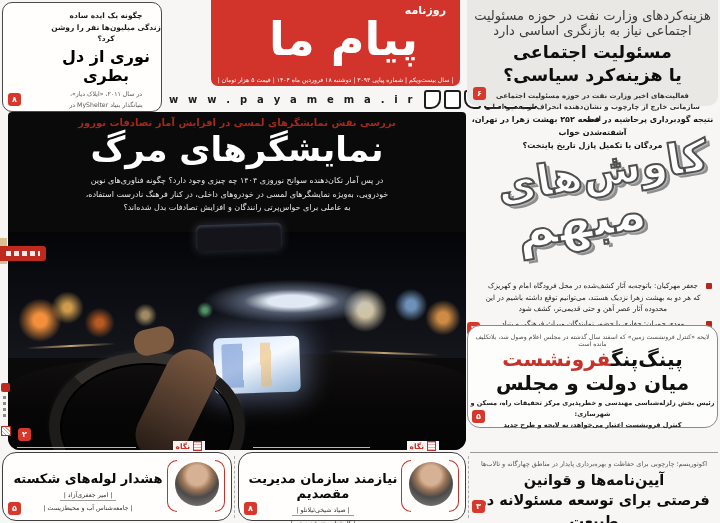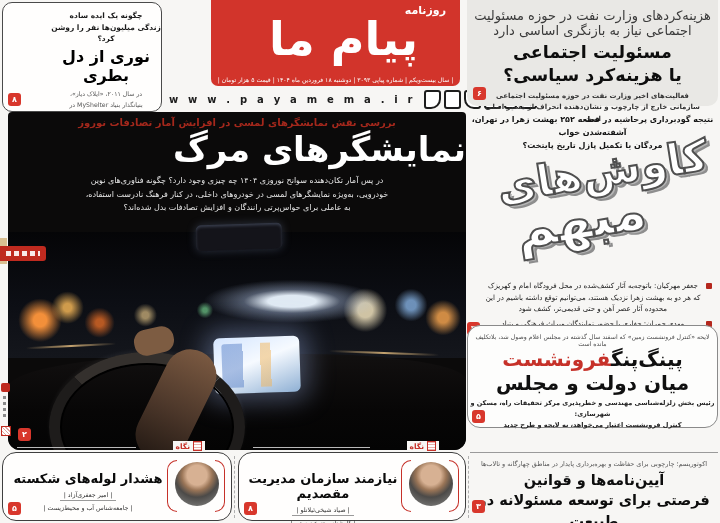--- a/index.html
+++ b/index.html
@@ -63,21 +63,21 @@
   #oilStory .oh { font-size:17.5px; font-weight:bold; color:#0d0d0d;
     text-align:center; line-height:1.3; margin-top:3px; }
   #oilStory .os { font-size:7px; font-weight:bold; color:#333;
     text-align:center; line-height:1.7; margin-top:4px; padding:0 14px; }
 
   
   #photoStory { left:8px; top:112px; width:458px; height:338px;
     background:#0b0a0a; border-radius:4px 4px 12px 12px; overflow:hidden; }
   .ph-kicker { text-align:center; color:#a4281c; font-size:10px;
     font-weight:bold; margin-top:5px; position:relative; z-index:3; }
-  .ph-headline { text-align:right; color:#fff; font-size:34px;
+  .ph-headline { text-align:center; color:#fff; font-size:34px;
     font-weight:bold; margin-top:1px; position:relative; z-index:3; }
   .ph-deck { text-align:center; color:#e6e6e6; font-size:8px;
     line-height:1.7; margin-top:5px; position:relative; z-index:3; }
   .scene { position:absolute; left:0; right:0; top:120px; bottom:0; }
   .bokeh { position:absolute; inset:0 0 42% 0;
     background:
       radial-gradient(circle at 7% 70%, rgba(255,150,60,.95) 0 1.5%, transparent 5%),
       radial-gradient(circle at 13% 60%, rgba(255,190,90,.8) 0 1%, transparent 4%),
       radial-gradient(circle at 20% 72%, rgba(255,120,40,.7) 0 1%, transparent 4%),
       radial-gradient(circle at 30% 66%, rgba(255,220,150,.6) 0 1%, transparent 3.5%),

